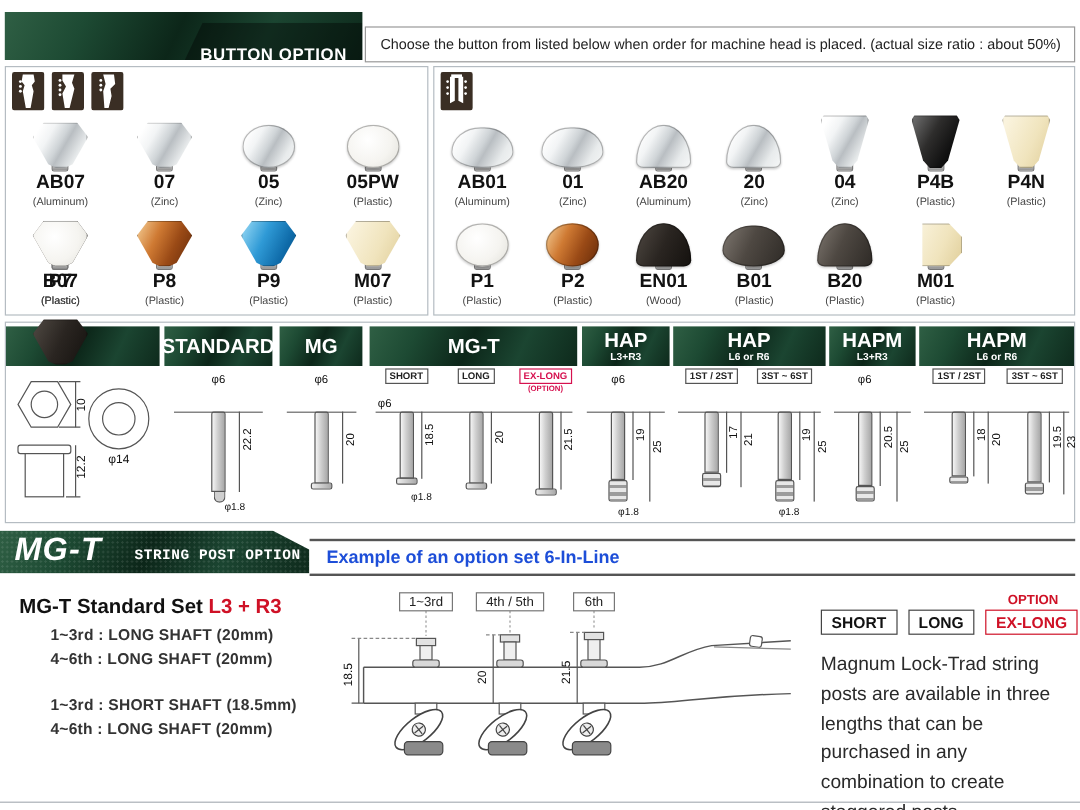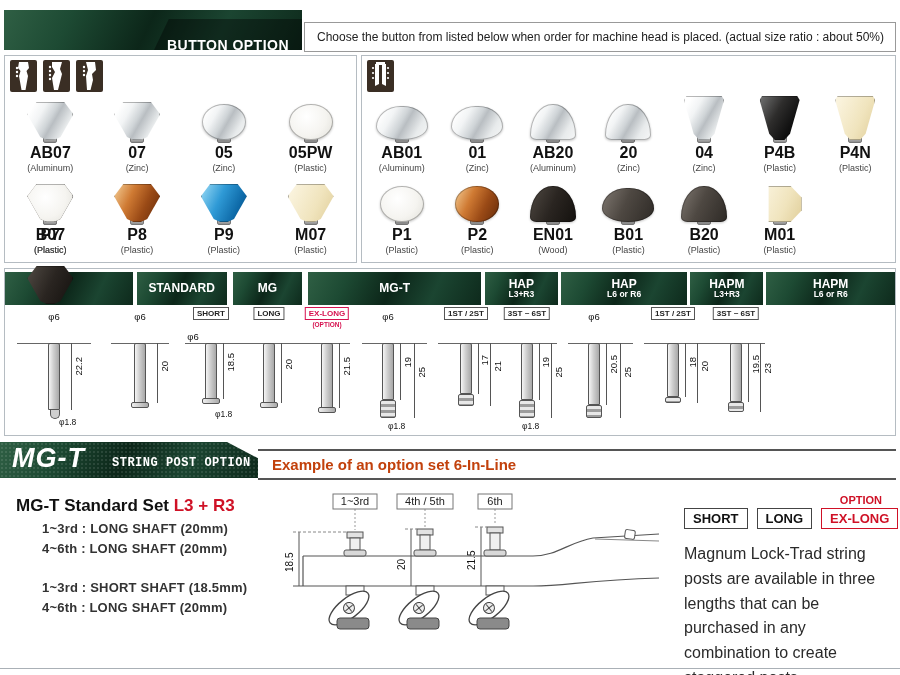--- a/index.html
+++ b/index.html
@@ -43,21 +43,21 @@
   .fin-blue{background:linear-gradient(115deg,#8fd4f2 5%,#2f9ad6 40%,#0e6aa8 75%,#084f80 100%);}
   .fin-ivory{background:linear-gradient(115deg,#faf3dd 10%,#f0e4bd 60%,#e0ce9a 100%);}
   .fin-ebony{background:linear-gradient(115deg,#4a443e 8%,#2a2521 50%,#14110e 100%);}
   .fin-darkbrown{background:linear-gradient(115deg,#7a736c 5%,#4e4842 45%,#2e2a26 100%);}
   .bcode{margin-top:5px;font-size:16px;font-weight:bold;color:#111;line-height:1;}
   .bmat{margin-top:3px;font-size:9px;color:#444;line-height:1;}
   
   .spec{position:absolute;left:4px;top:268px;width:892px;height:168px;background:#fff;border:1px solid #b5bcc2;box-sizing:border-box;}
   .spec-head{position:absolute;left:0;top:3px;right:0;height:33px;display:flex;}
   .seg{height:33px;color:#fff;display:flex;flex-direction:column;align-items:center;justify-content:center;}
-  .seg .t1{font-size:12px;font-weight:bold;line-height:1.05;text-align:center;}
+  .seg .t1{font-size:17px;font-weight:bold;line-height:1.05;text-align:center;}
   .seg .t2{font-size:8.5px;font-weight:bold;line-height:1.1;}
   .spec-body{position:absolute;left:0;top:36px;right:0;height:130px;display:flex;}
   .dg{position:relative;height:130px;}
   .hline{position:absolute;border-top:1px solid #666;}
   .shaft{position:absolute;width:12px;box-sizing:border-box;background:linear-gradient(90deg,#f5f5f5,#cfcfcf 45%,#a8a8a8);
          border:1px solid #555;border-radius:2px 2px 0 0;}
   .collar{position:absolute;width:18px;height:6px;box-sizing:border-box;background:linear-gradient(90deg,#eee,#aaa);
           border:1px solid #555;border-radius:2px;}
   .gear{position:absolute;width:16px;box-sizing:border-box;background:repeating-linear-gradient(180deg,#e8e8e8 0 3px,#9c9c9c 3px 6px);
         border:1px solid #555;border-radius:2px;}
@@ -74,21 +74,21 @@
   .bot-head{position:absolute;left:0;top:442px;right:0;height:36px;}
   .mgt-block{position:absolute;left:0;top:0;width:258px;height:36px;color:#fff;
              clip-path:polygon(0 0,88% 0,100% 45%,100% 100%,0 100%);
              background-image:radial-gradient(rgba(255,255,255,.10) 1px,transparent 1px),
                linear-gradient(115deg,#2f5f44 0%,#1d4a33 22%,#0c2619 48%,#1b4531 72%,#0e2a1c 100%);
              background-size:4px 4px,auto;}
   .mgt-title{position:absolute;left:12px;top:1px;font-size:27px;font-weight:900;font-style:italic;letter-spacing:1px;}
   .mgt-sub{position:absolute;left:112px;top:14px;font-size:12px;font-weight:bold;letter-spacing:.5px;font-family:Liberation Mono, monospace;}
   .example-bar{position:absolute;left:258px;right:4px;top:7px;height:27px;background:#fff;
                border-top:2px solid #555;border-bottom:2px solid #555;display:flex;align-items:center;padding-left:14px;
-               font-size:15px;font-weight:bold;color:#c2410c;}
+               font-size:15px;font-weight:bold;color:#1d4ed8;}
   .set{position:absolute;left:16px;}
   .set-title{font-size:17px;font-weight:bold;color:#111;}
   .set-title .red{color:var(--accent-red,#cf1126);}
   .set-line{font-size:13px;font-weight:bold;color:#333;margin:5px 0 0 26px;letter-spacing:.2px;}
   .legend{position:absolute;left:684px;top:508px;width:212px;}
   .optlab{position:absolute;top:-14px;right:14px;color:var(--accent-red,#cf1126);font-size:11px;font-weight:bold;}
   .lchips{display:flex;gap:9px;}
   .lchip{border:1.5px solid #444;font-weight:bold;font-size:13px;padding:2px 8px;color:#111;background:#fff;white-space:nowrap;}
   .lchip.red{color:var(--accent-red,#cf1126);border-color:var(--accent-red,#cf1126);}
   .desc{margin-top:13px;font-size:16px;color:#2a2a2a;line-height:1.55;}
@@ -375,20 +375,38 @@
           <span class="t2">L3+R3</span>
         </div>
       <div class="seg green" style="width:129px;margin-left:3px">
           <span class="t1">HAPM</span>
           <span class="t2">L6 or R6</span>
         </div>
     </div>
 
     <div class="spec-body">
 
+      <div class="dg" style="width:128px">
+        <svg width="128" height="126" viewBox="0 0 128 126">
+          <polygon points="21,13 43,13 54,32 43,51 21,51 10,32" fill="#fff" stroke="#555"></polygon>
+          <circle cx="32" cy="32" r="11" fill="#fff" stroke="#555"></circle>
+          <line x1="58" y1="13" x2="58" y2="51" stroke="#555"></line>
+          <line x1="44" y1="13" x2="62" y2="13" stroke="#555"></line>
+          <line x1="44" y1="51" x2="62" y2="51" stroke="#555"></line>
+          <text x="66" y="38" font-size="10" fill="#111" transform="rotate(-90 66 38)">10</text>
+          <circle cx="94" cy="44" r="25" fill="#fff" stroke="#555"></circle>
+          <circle cx="94" cy="44" r="13.5" fill="#fff" stroke="#555"></circle>
+          <text x="94" y="81" font-size="10" fill="#111" text-anchor="middle">φ14</text>
+          <rect x="10" y="66" width="44" height="7" rx="2" fill="#fff" stroke="#555"></rect>
+          <rect x="16" y="73" width="32" height="36" fill="#fff" stroke="#555"></rect>
+          <line x1="58" y1="66" x2="58" y2="109" stroke="#555"></line>
+          <line x1="50" y1="109" x2="62" y2="109" stroke="#555"></line>
+          <text x="66" y="94" font-size="10" fill="#111" transform="rotate(-90 66 94)">12.2</text>
+        </svg>
+      </div>
 
       <div class="dg" style="width:90px;margin-left:4px">
         <div class="toplab" style="left:45px;top:6px">φ6</div>
         <div class="hline" style="left:8px;right:8px;top:38px"></div>
         <div class="shaft" style="left:39px;top:38px;height:67px"></div>
         <div class="tipp" style="left:41px;top:105px"></div>
         <div class="dln" style="left:62px;top:38px;height:67px"></div>
         <div class="vdim" style="left:64px;top:52px">22.2</div>
         <div class="tiplab" style="left:50px;top:112px">φ1.8</div>
       </div>

